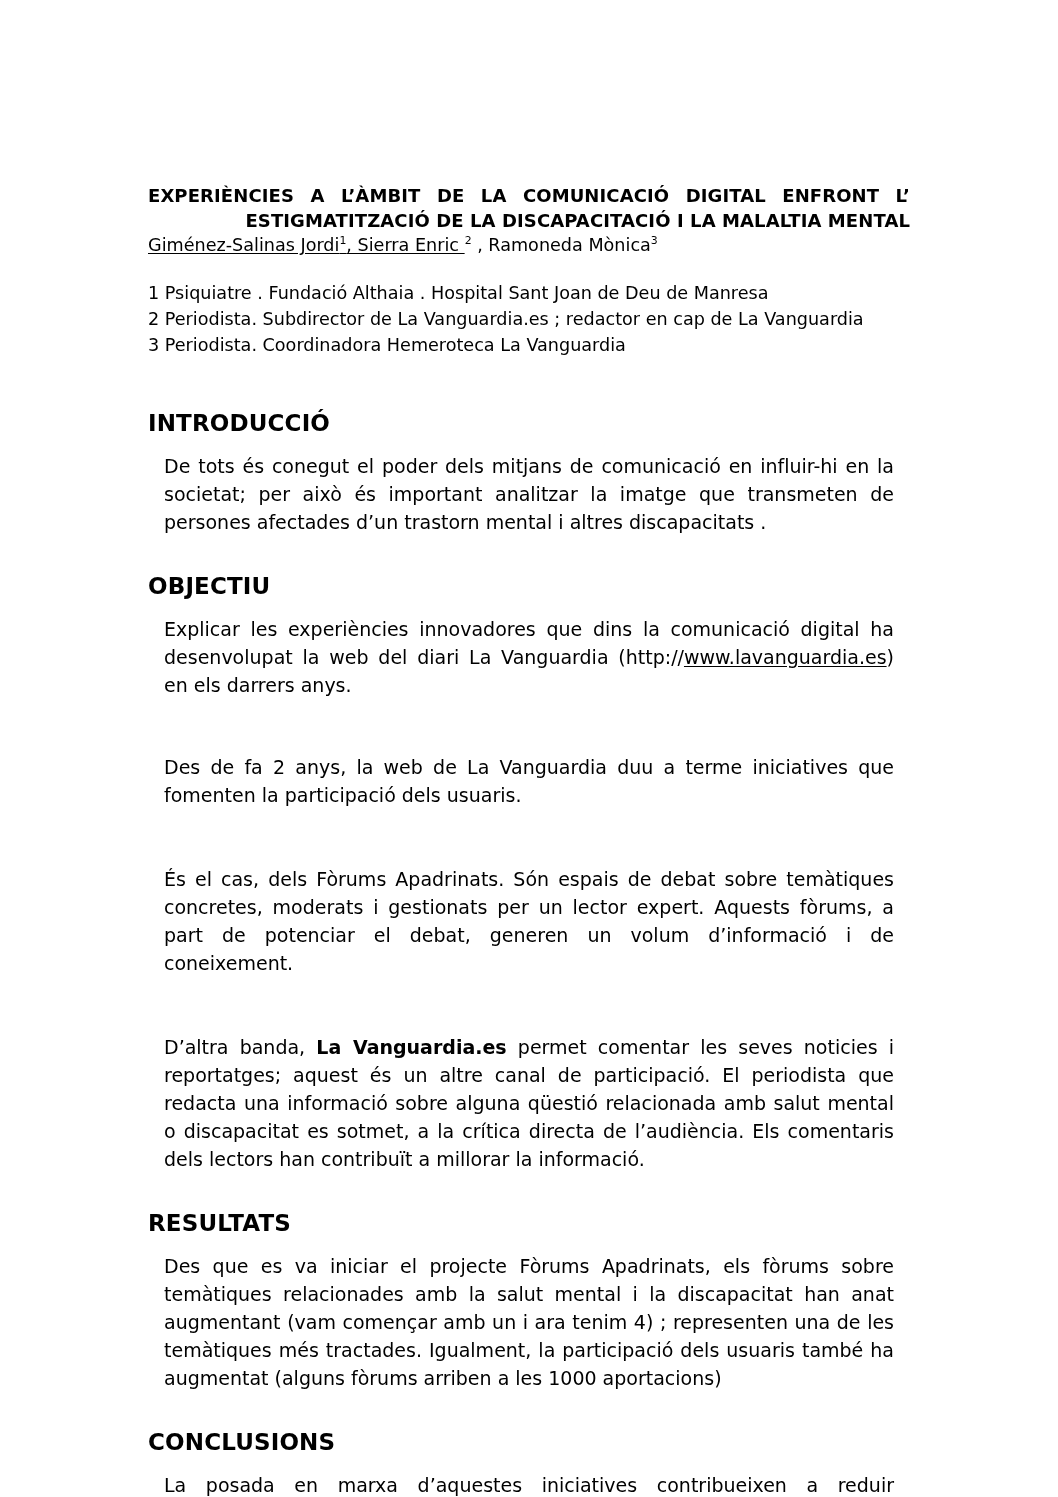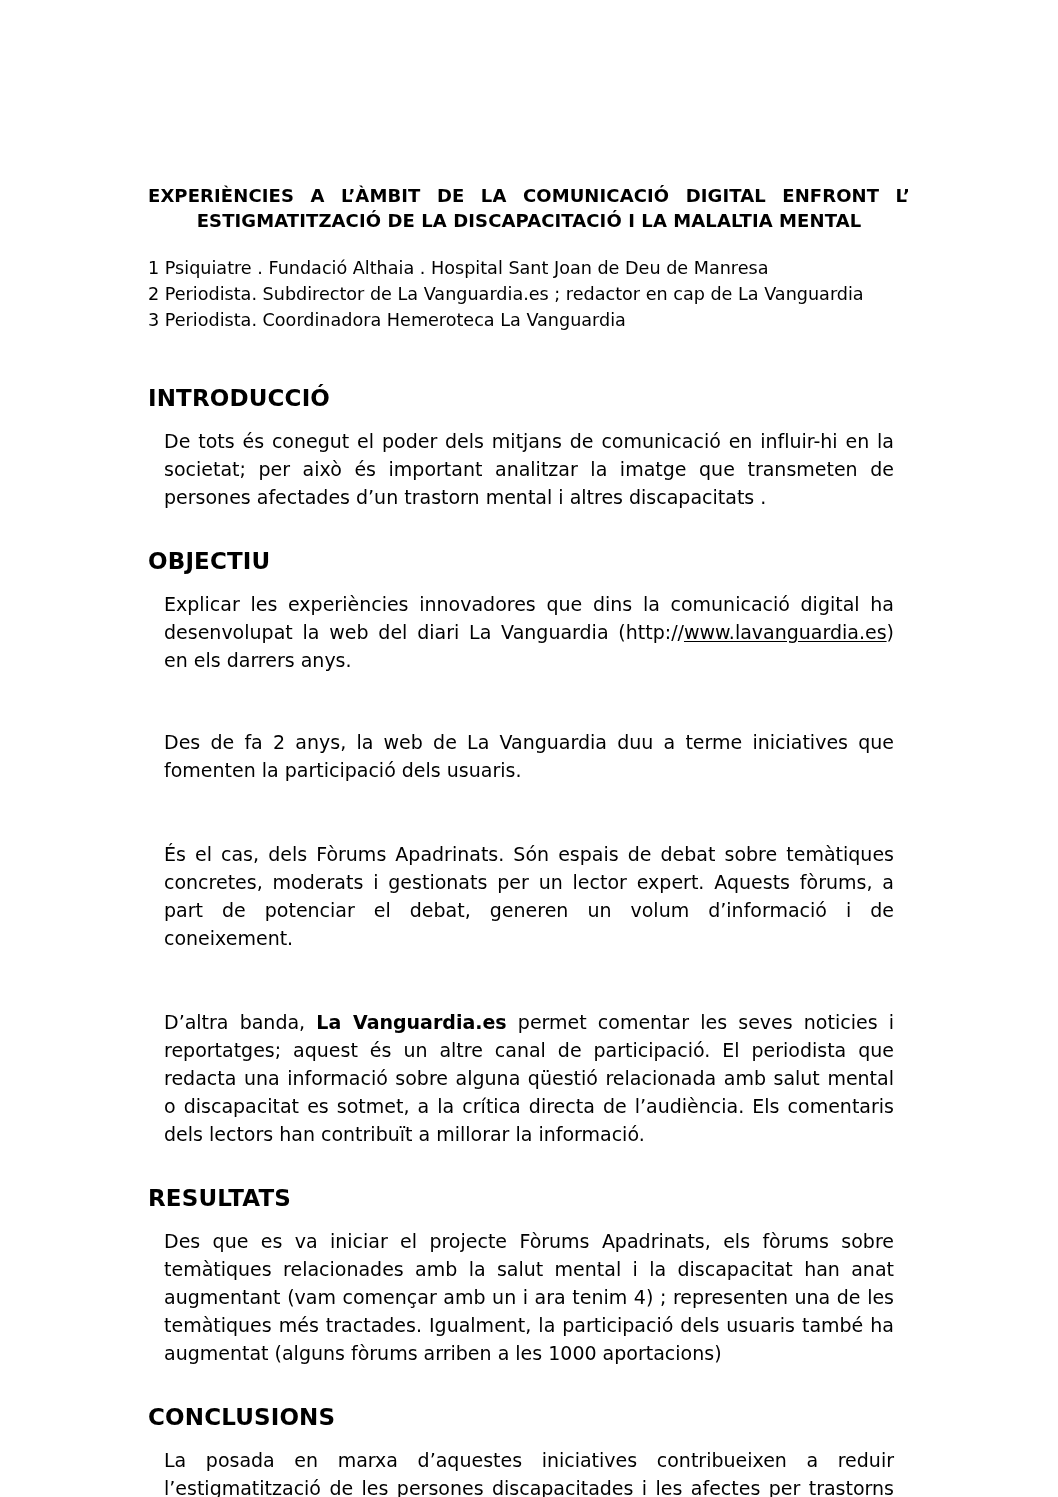--- a/index.html
+++ b/index.html
@@ -34,21 +34,21 @@
     margin: 0;
   }
   .doc-title .tline-just {
     display: block;
     text-align: justify;
     text-align-last: justify;
     white-space: normal;
   }
   .doc-title .tline-plain {
     display: block;
-    text-align: center;
+    text-align: right;
   }
 
   .authors {
     font-size: 17.6px;
     line-height: 25px;
     margin: 0;
     white-space: nowrap;
   }
   .authors .u {
     text-decoration: underline;
@@ -104,20 +104,21 @@
 <body>
 
 <div class="page">
   <div class="content">
 
     <h1 class="doc-title">
       <span class="tline-just">EXPERIÈNCIES A L’ÀMBIT DE LA COMUNICACIÓ DIGITAL ENFRONT L’</span>
       <span class="tline-plain">ESTIGMATITZACIÓ DE LA  DISCAPACITACIÓ  I LA MALALTIA MENTAL</span>
     </h1>
 
+    <p class="authors"><span class="u"><span>Giménez-Salinas  Jordi</span><sup>1</sup><span>, Sierra Enric </span></span><sup>2</sup><span> , Ramoneda Mònica</span><sup>3</sup></p>
 
     <div class="gap-authors-to-affil"></div>
 
     <ul class="affiliations">
       <li>1 Psiquiatre . Fundació Althaia . Hospital Sant Joan de Deu de Manresa</li>
       <li>2 Periodista. Subdirector de La Vanguardia.es ; redactor en cap de La Vanguardia</li>
       <li>3 Periodista. Coordinadora Hemeroteca La Vanguardia</li>
     </ul>
 
     <div class="gap-affil-to-intro"></div>

